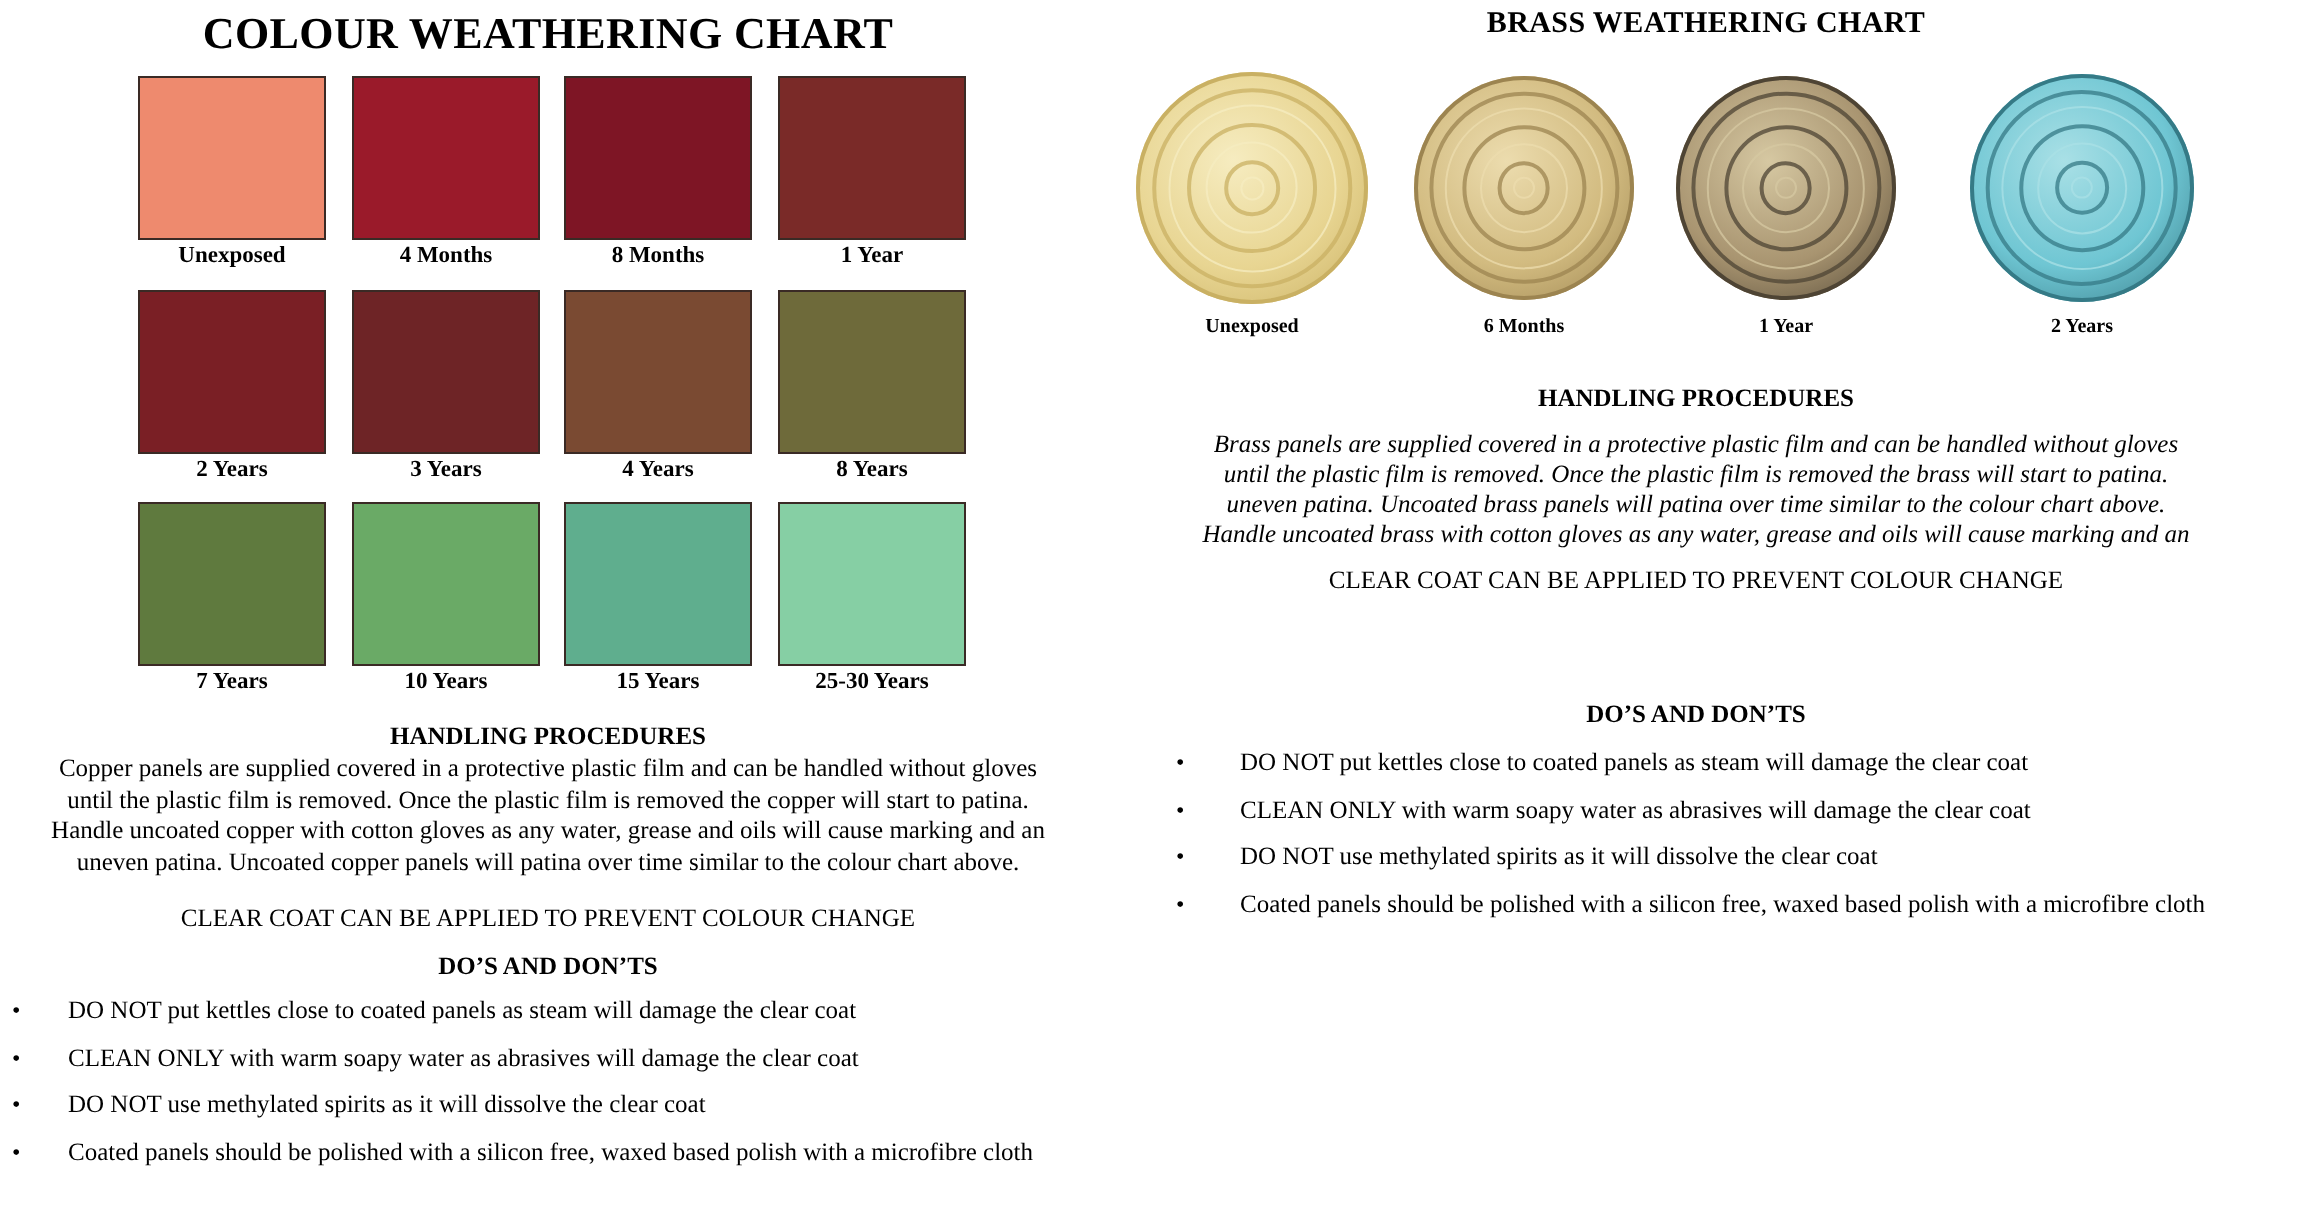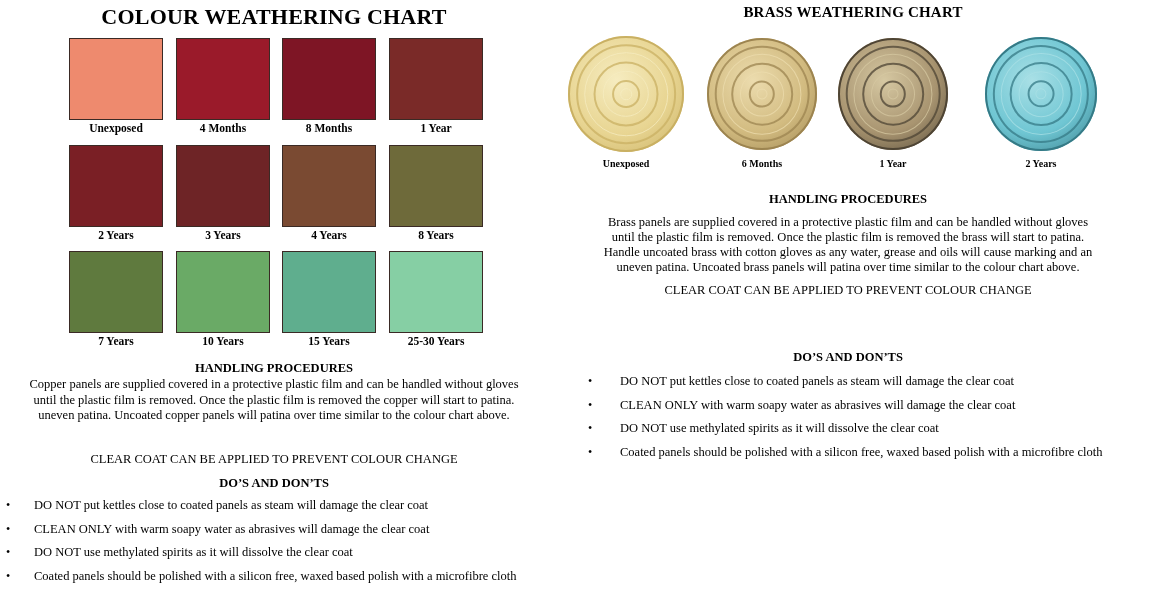--- a/index.html
+++ b/index.html
@@ -59,21 +59,21 @@
     }
     .disc-label {
       margin-top: 6px; font-size: 10px; font-weight: bold; white-space: nowrap;
     }
     .brass .hp-title {
       position: absolute; left: 0; width: 556px; top: 192px; text-align: center;
       font-size: 12.5px; font-weight: bold;
     }
     .brass .hp-body {
       position: absolute; left: 10px; width: 536px; top: 215px; text-align: center;
-      font-size: 12.5px; line-height: 15px;
+      font-size: 12.5px; line-height: 15px; font-style: italic;
     }
     .brass .clear-coat {
       position: absolute; left: 0; width: 556px; top: 283px; text-align: center;
       font-size: 12.5px;
     }
     .brass .dd-title {
       position: absolute; left: 0; width: 556px; top: 350px; text-align: center;
       font-size: 12.5px; font-weight: bold;
     }
     .brass .dd-list { position: absolute; left: 18px; top: 374px; width: 564px; }
@@ -145,20 +145,21 @@
       <div class="swatch-cell" style="left:320px;top:213px">
         <div class="swatch" style="background: rgb(134, 207, 164);"></div>
         <div class="swatch-label">25-30 Years</div>
       </div>
     </div>
 
     <h2 class="hp-title">HANDLING PROCEDURES</h2>
     <div class="hp-body">
       <div>Copper panels are supplied covered in a protective plastic film and can be handled without gloves</div>
       <div>until the plastic film is removed. Once the plastic film is removed the copper will start to patina.</div>
+      <div>Handle uncoated copper with cotton gloves as any water, grease and oils will cause marking and an</div>
       <div>uneven patina. Uncoated copper panels will patina over time similar to the  colour chart above.</div>
     </div>
     <div class="clear-coat">CLEAR COAT CAN BE APPLIED TO PREVENT COLOUR CHANGE</div>
     <h2 class="dd-title">DO’S AND DON’TS</h2>
     <div class="dd-list">
       <div class="dd-item">
         <span class="bullet">•</span>
         <span class="text">DO NOT put kettles close to coated panels as steam will damage the clear coat</span>
       </div>
       <div class="dd-item">
@@ -221,22 +222,22 @@
           <div class="ring" style="width: 24%; height: 24%; border: 2px solid rgb(53, 122, 134); opacity: 0.75;"></div>
           <div class="ring" style="width: 10%; height: 10%; border: 1px solid rgb(169, 224, 230); opacity: 0.75;"></div>
         </div>
       <div class="disc-label" style="margin-top:7px">2 Years</div>
     </div>
 
     <h2 class="hp-title">HANDLING PROCEDURES</h2>
     <div class="hp-body">
       <div>Brass panels are supplied covered in a protective plastic film and can be handled without gloves</div>
       <div>until the plastic film is removed. Once the plastic film is removed the brass will start to patina.</div>
+      <div>uneven patina. Uncoated brass panels will patina over time similar to the  colour chart above.</div>
       <div>Handle uncoated brass with cotton gloves as any water, grease and oils will cause marking and an</div>
-      <div>uneven patina. Uncoated brass panels will patina over time similar to the  colour chart above.</div>
     </div>
     <div class="clear-coat">CLEAR COAT CAN BE APPLIED TO PREVENT COLOUR CHANGE</div>
     <h2 class="dd-title">DO’S AND DON’TS</h2>
     <div class="dd-list">
       <div class="dd-item">
         <span class="bullet">•</span>
         <span class="text">DO NOT put kettles close to coated panels as steam will damage the clear coat</span>
       </div>
       <div class="dd-item">
         <span class="bullet">•</span>

